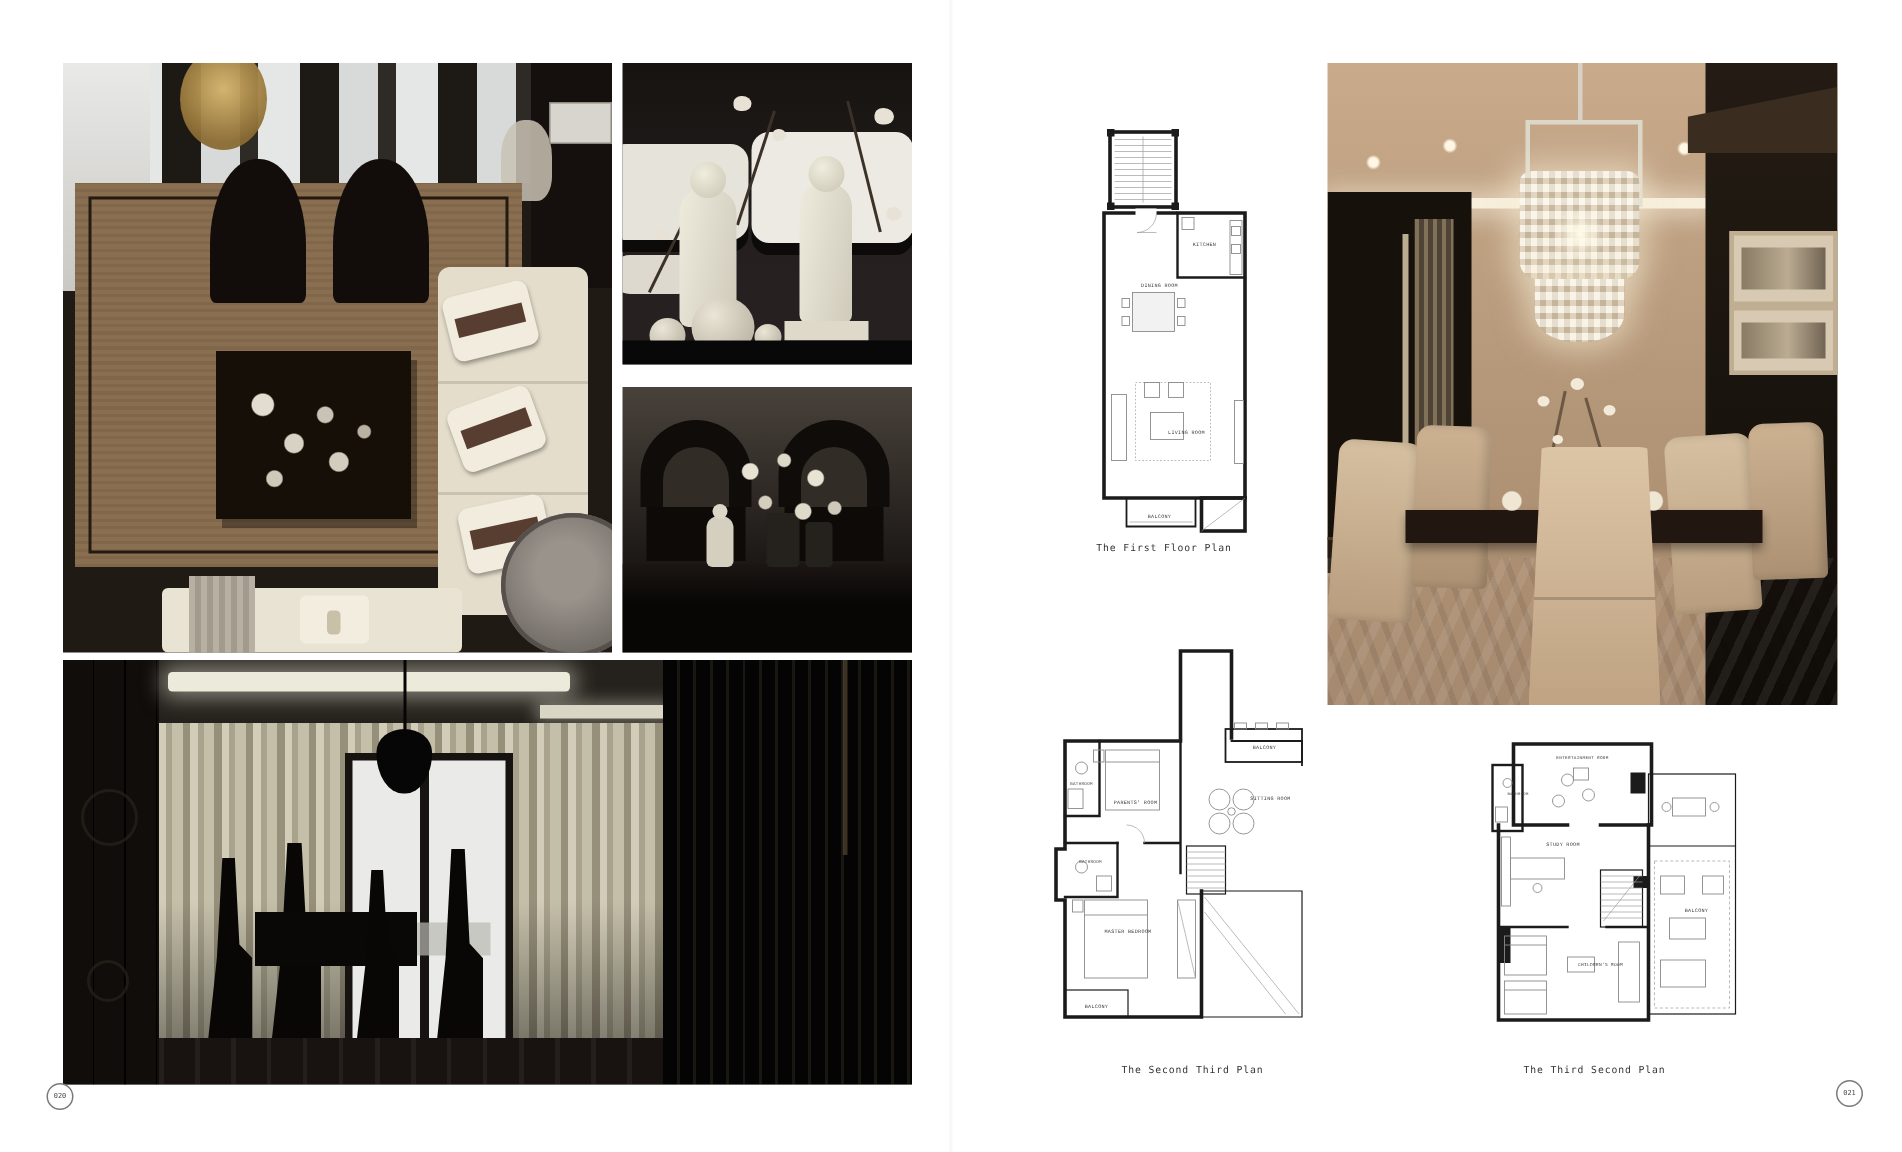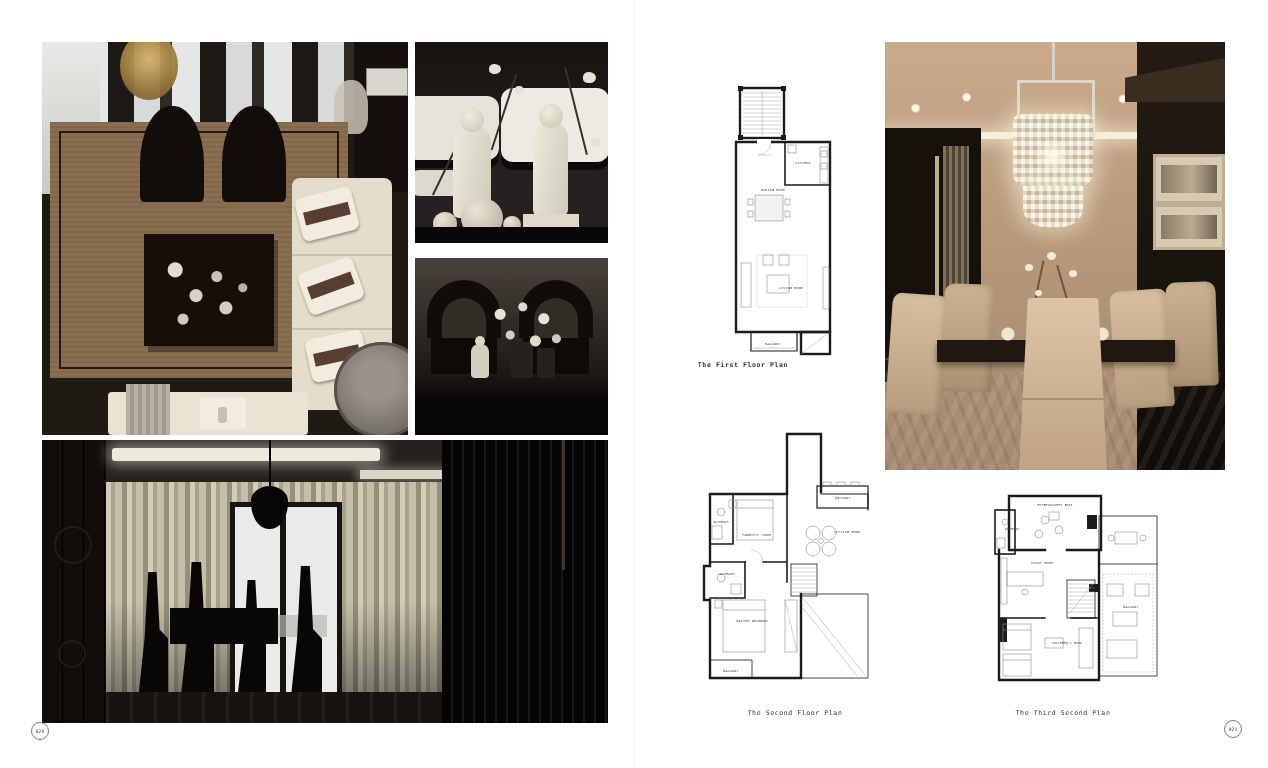--- a/index.html
+++ b/index.html
@@ -349,21 +349,21 @@
       <text class="plan-label" x="58" y="204">LIVING ROOM</text>
       <g>
         <path class="wall w12" d="M18 247 V266 H64 V247"></path>
         <path class="thin" d="M20 263 H62"></path>
         <rect class="wall w24" x="68" y="247" width="29" height="22" fill="none"></rect>
         <path class="thin" d="M68 269 L97 247"></path>
       </g>
       <text class="plan-label" x="40" y="260">BALCONY</text>
     </svg>
   </div>
-  <div class="caption" style="left:663px;top:361px;font-weight:bold;">The First Floor Plan</div>
+  <div class="caption" style="left:696px;top:361px;">The First Floor Plan</div>
 
   <div class="plan" style="left:697px;top:432px;width:178px;height:268px;">
     <svg width="178" height="268" viewBox="0 0 178 268">
       <path class="wall w24" d="M90 60 V2 H124 V60"></path>
       <path class="wall w24" d="M13 62 H90 M13 62 V134 H7 V168 H13 V246 M13 246 H104 M104 246 V162"></path>
       <path class="wall w12" d="M124 62 H171 V78"></path>
       <g>
         <rect class="wall w12" x="120" y="54" width="51" height="22" fill="none"></rect>
         <rect class="furn" x="126" y="50" width="8" height="4"></rect>
           <rect class="furn" x="140" y="50" width="8" height="4"></rect>
@@ -413,21 +413,21 @@
       <g>
         <rect class="wall w08" x="13" y="228" width="42" height="18" fill="none"></rect>
       </g>
       <text class="plan-label" x="34" y="240">BALCONY</text>
       <g>
         <path class="wall w08" d="M104 162 H171 V246 H104" stroke="#777"></path>
         <path class="thin" d="M106 166 L169 244 M106 176 L160 244"></path>
       </g>
     </svg>
   </div>
-  <div class="caption" style="left:715px;top:709px;">The Second Floor Plan</div>
+  <div class="caption" style="left:715px;top:709px;">The Second Third Plan</div>
 
   <div class="plan" style="left:987px;top:488px;width:176px;height:212px;">
     <svg width="176" height="212" viewBox="0 0 176 212">
       <path class="wall w24" d="M22 62 V8 H114 V62 M22 62 H58 M80 62 H114"></path>
       <path class="wall w24" d="M12 62 V192 H112 V62"></path>
       <rect class="solid" x="100" y="27" width="10" height="14"></rect>
       <rect class="solid" x="12" y="130" width="8" height="24"></rect>
       <rect class="solid" x="102" y="96" width="10" height="8"></rect>
       <g>
         <circle class="furn" cx="58" cy="32" r="4"></circle>

